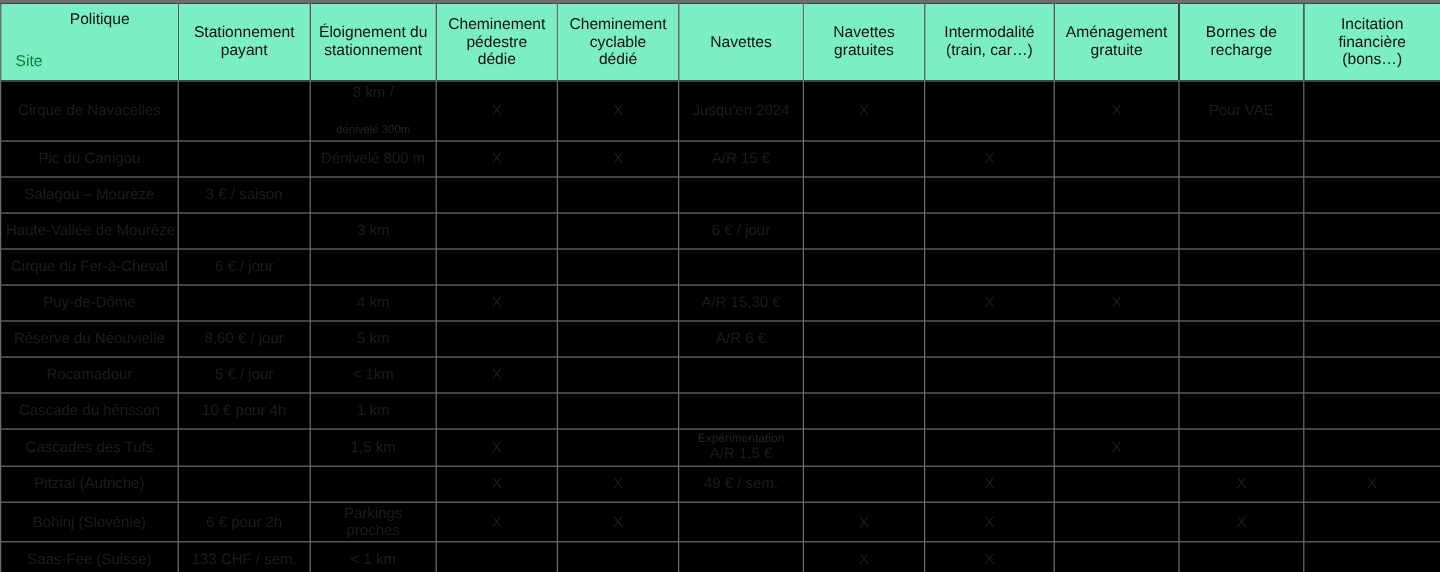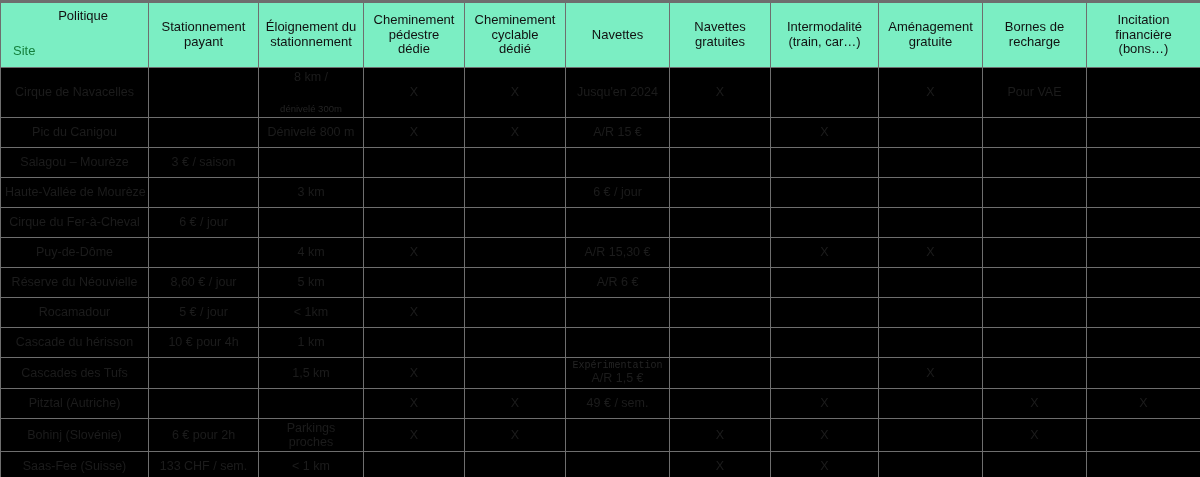--- a/index.html
+++ b/index.html
@@ -96,21 +96,20 @@
     font-size: 9.5px;
     line-height: 1.1;
     color: #242424;
     margin-top: 20px;
   }
   .small-line {
     display: block;
     font-size: 10px;
     line-height: 1.15;
     color: #242424;
-    font-family: Liberation Mono, monospace;
   }
   .main-line {
     display: block;
     line-height: 1.15;
   }
   
   col.c-site   { width: 148px; }
   col.c-park   { width: 110px; }
   col.c-dist   { width: 105px; }
   col.c-ped    { width: 101px; }

